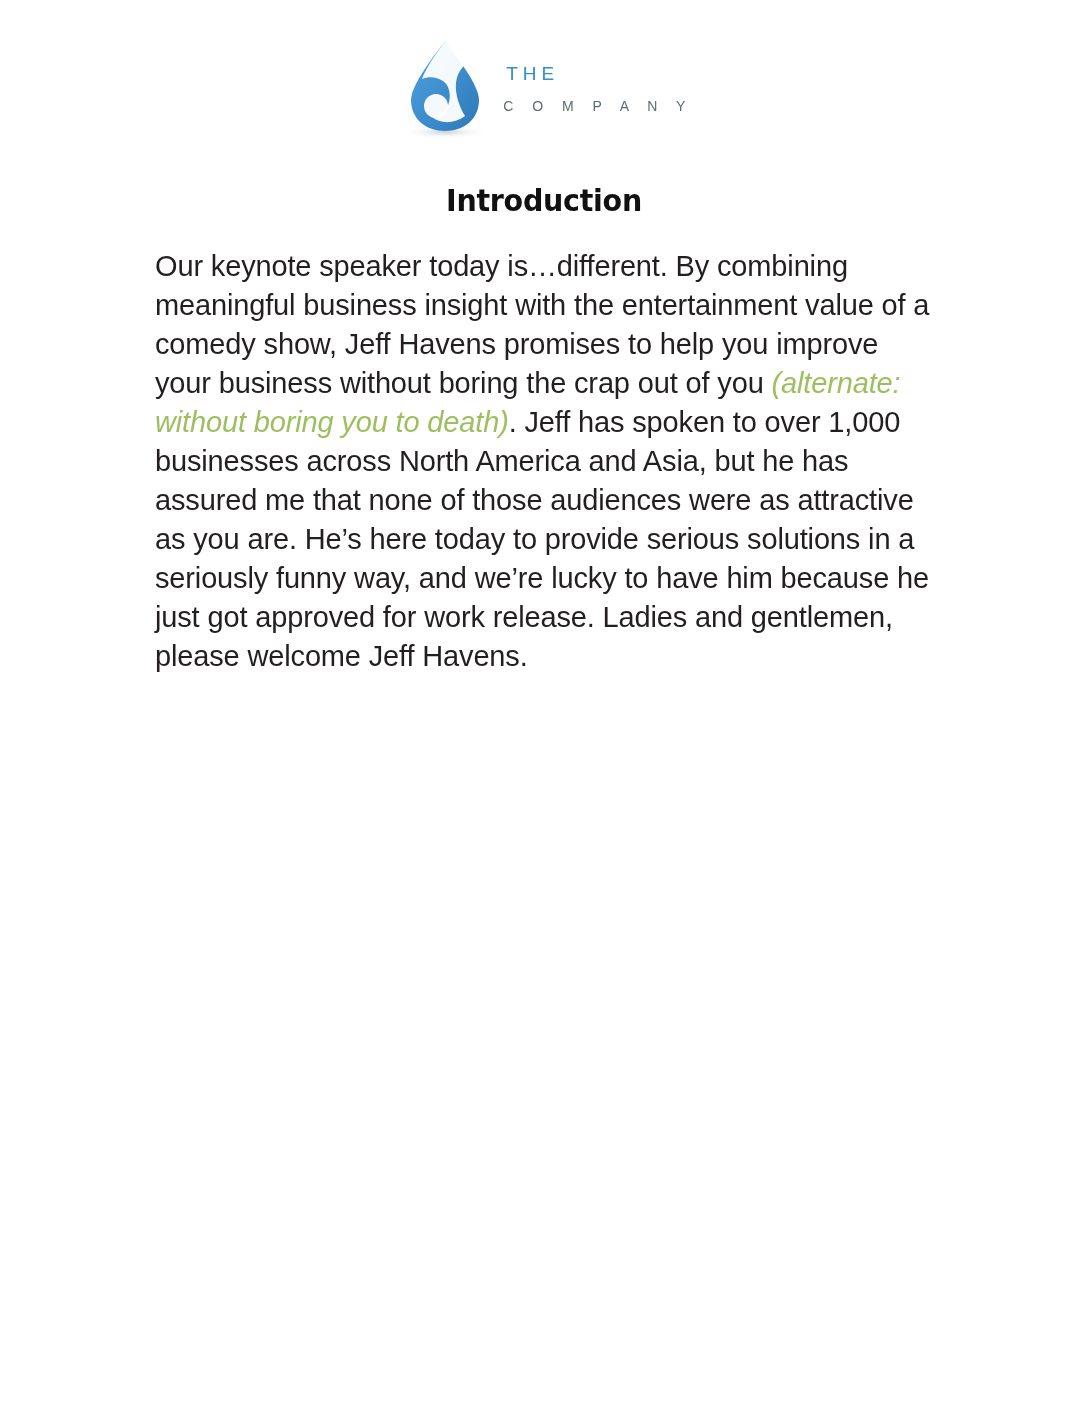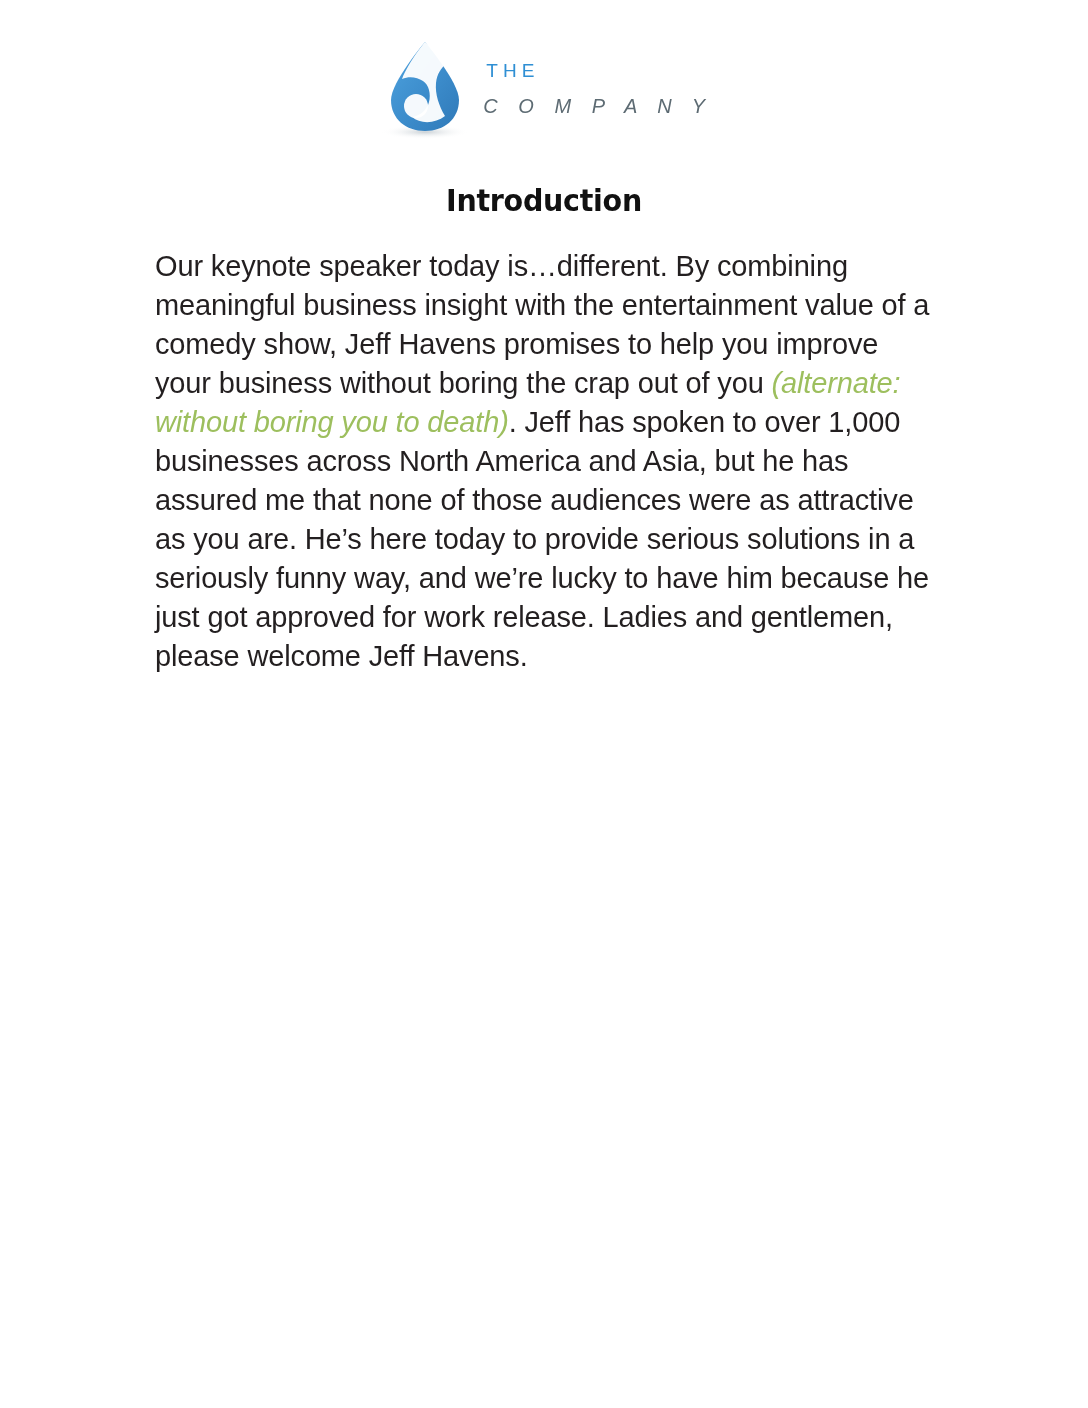--- a/index.html
+++ b/index.html
@@ -59,28 +59,27 @@
     margin-left: 3px;
   }
   .logo-main {
     font-size: 47px;
     font-weight: 700;
     color: #1f2a30;
     letter-spacing: -0.5px;
     line-height: 1.0;
   }
   .logo-company {
-    font-size: 20px;
+    font-size: 14px;
     letter-spacing: 7.5px;
     color: #5d6b73;
     font-weight: 400;
     text-align: right;
     margin-top: 13px;
     margin-right: 2px;
-    font-style: italic;
   }
 
   
   .doc-title {
     text-align: center;
     font-size: 31px;
     font-weight: 700;
     color: #111111;
     margin-top: 42px;
     letter-spacing: -0.3px;

